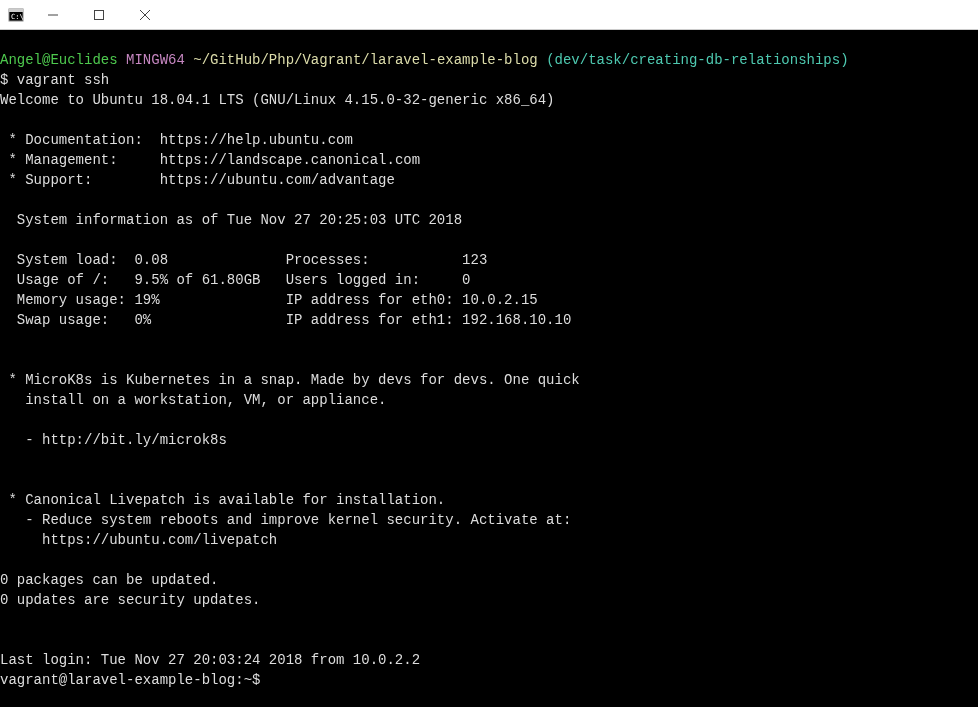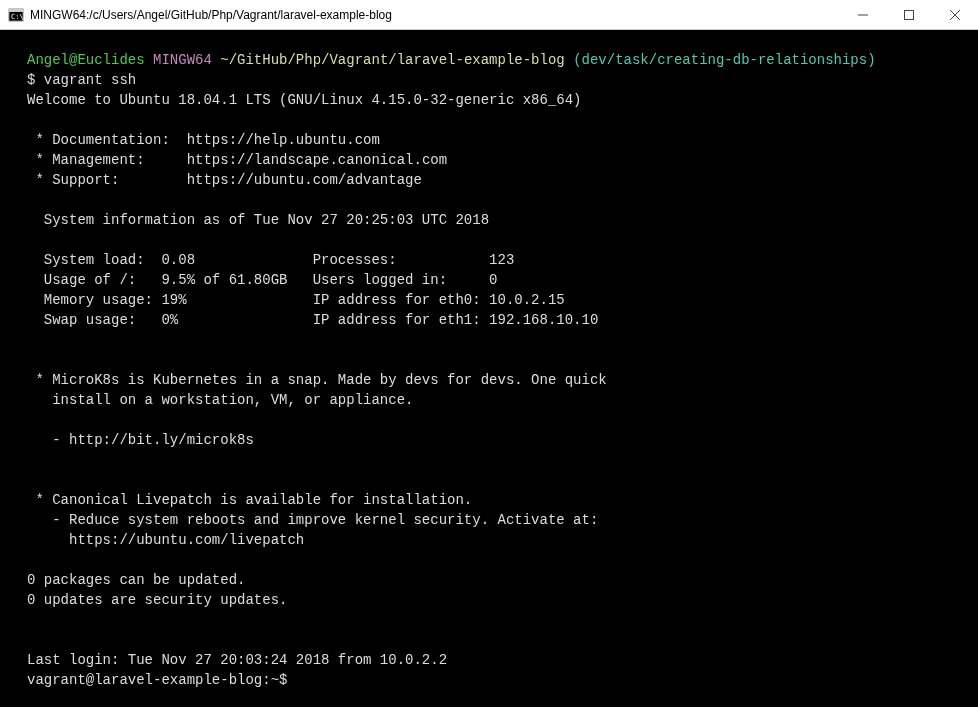--- a/index.html
+++ b/index.html
@@ -52,39 +52,37 @@
     }
     .terminal {
       background: #000;
       color: #ddd;
       padding: 0;
       font-size: 14px;
       line-height: 20px;
       height: calc(100% - 30px);
       white-space: pre;
       font-family: Consolas, 'Courier New', monospace;
-      margin-left: 27px;
     }
     .green { color: #4ec94e; }
     .purple { color: #c586c0; }
     .yellow { color: #dcdcaa; }
     .cyan { color: #4ec9b0; }
   </style>
 </head>
 <body>
 
 <div class="titlebar">
   <div class="titlebar-icon">
     <svg width="16" height="16" viewBox="0 0 16 16">
       <rect x="1" y="2" width="14" height="12" fill="#000" stroke="#888" stroke-width="1"></rect>
       <rect x="1" y="2" width="14" height="3" fill="#ccc"></rect>
       <text x="3" y="12" font-size="7" fill="#fff" font-family="monospace">C:\</text>
     </svg>
   </div>
-  <div class="titlebar-title">MINGW64:/c/Users/Angel/GitHub/Php/Vagrant/laravel-example-blog</div>
   <div class="win-controls">
     <div class="win-btn">
       <svg width="10" height="10">
           <line x1="0" y1="5" x2="10" y2="5" stroke="#444" stroke-width="1"></line>
         </svg>
     </div>
     <div class="win-btn">
       <svg width="10" height="10">
           <rect x="0.5" y="0.5" width="9" height="9" fill="none" stroke="#444" stroke-width="1"></rect>
         </svg>

